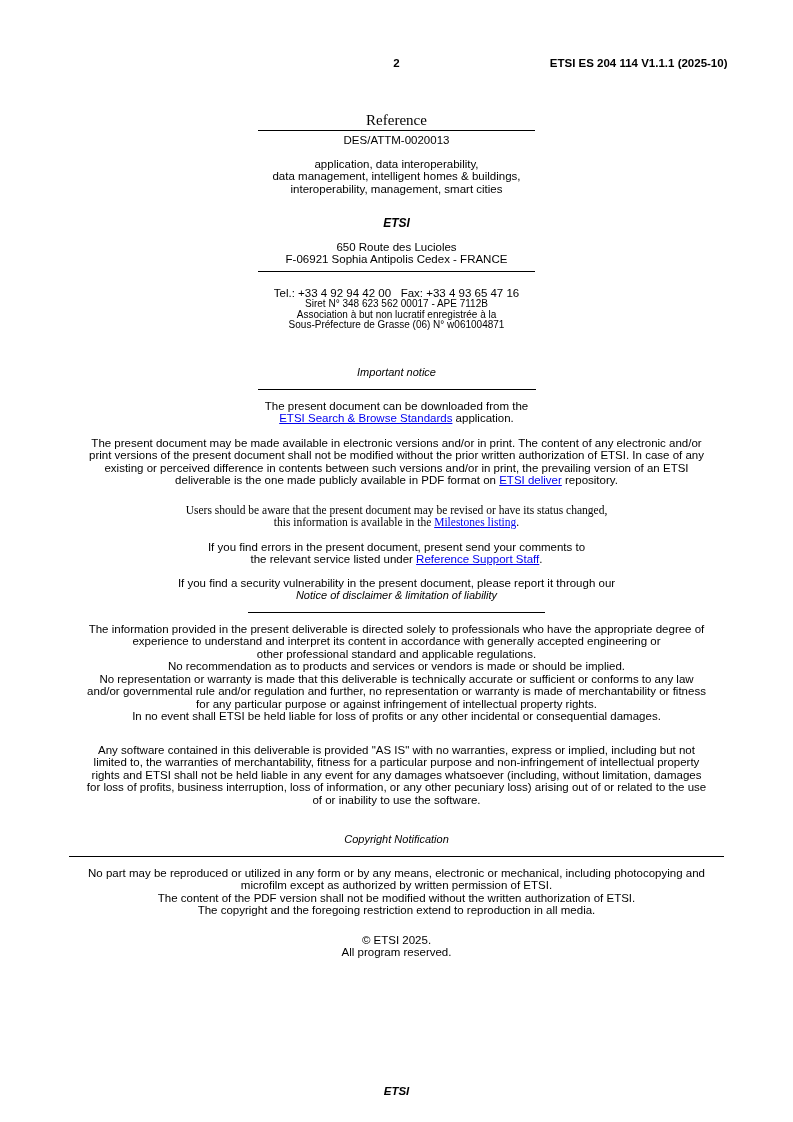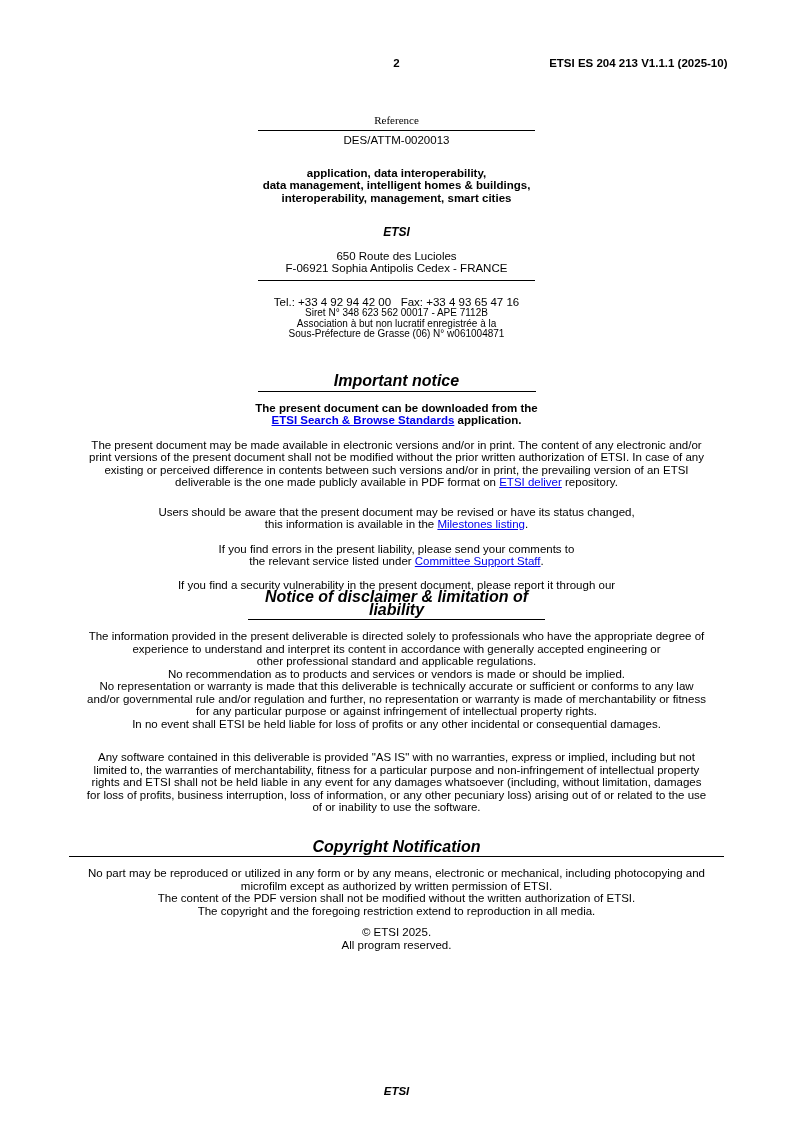--- a/index.html
+++ b/index.html
@@ -24,66 +24,66 @@
   .page-header { position: relative; width: 662px; margin: 0 auto; font-weight: bold; }
   .page-num { text-align: center; }
   .doc-id { position: absolute; right: 0; top: 0; }
 
   
   .rule-box {
     width: 277px; margin: 0 auto;
     border-bottom: 1px solid #000;
     padding-bottom: 4px;
   }
-  .serif-label { font-family: "Liberation Serif", serif; font-size: 11px; }
+  .serif-label { font-family: "Liberation Serif", serif; font-size: 15px; }
   .ref-box { margin-top: 44px; }
   .ref-value { margin-top: 3px; }
   .kw-box { margin-top: 12px; }
-  .kw-list { margin-top: 20px; font-weight: bold; }
+  .kw-list { margin-top: 11px; }
 
   .etsi-heading { margin-top: 22px; font-weight: bold; font-style: italic; font-size: 12px; }
   .addr-box { margin-top: 11px; padding-bottom: 5px; }
   .tel-line { margin-top: 15px; text-align: center; }
   .small-print { font-size: 10px; line-height: 10.7px; }
 
   
   .notice-heading {
     margin: 0 auto;
-    font-weight: bold; font-style: italic; font-size: 16px;
+    font-weight: normal; font-style: italic; font-size: 11px;
     border-bottom: 1px solid #000;
-    padding-bottom: 3px;
+    padding-bottom: 10px;
   }
   .h-important { margin-top: 35px; width: 278px; }
   .h-disclaimer { width: 297px; }
   .h-copyright { margin-top: 27px; width: 655px; }
 
   .para { margin-top: 12px; }
-  .p1 { margin-top: 10px; font-weight: bold; }
-  .p3 { margin-top: 17px; }
+  .p1 { margin-top: 10px; }
+  .p3 { margin-top: 17px; font-family: Liberation Serif, serif; }
   .p5 { margin-top: 11px; text-align: center; }
   .pb1 { margin-top: 10px; }
   .pb2 { margin-top: 21px; }
   .pcopy { margin-top: 10px; }
-  .pnotice { margin-top: 9px; }
+  .pnotice { margin-top: 17px; }
 
   a.link { color: var(--link-color, #0000EE); text-decoration: underline; cursor: pointer; }
 
   .page-footer {
     position: absolute; bottom: 25px; left: 0; right: 0;
     text-align: center; font-weight: bold; font-style: italic;
   }
 </style>
 </head>
 <body>
 
 <div class="page">
 
   <div class="page-header">
     <div class="page-num">2</div>
-    <div class="doc-id">ETSI ES 204 213 V1.1.1 (2025-10)</div>
+    <div class="doc-id">ETSI ES 204 114 V1.1.1 (2025-10)</div>
   </div>
 
   <div class="content">
 
     <div class="rule-box ref-box">
       <div class="serif-label">Reference</div>
     </div>
     <div class="ref-value">DES/ATTM-0020013</div>
 
     <div class="kw-list lines">application, data interoperability,
@@ -120,23 +120,23 @@
     </div>
 
     <div class="para p3">
       <div>Users should be aware that the present document may be revised or have its status changed,</div>
       <div>
         <span>this information is available in the </span><a class="link">Milestones listing</a><span>.</span>
       </div>
     </div>
 
     <div class="para">
-      <div>If you find errors in the present liability, please send your comments to</div>
+      <div>If you find errors in the present document, present send your comments to</div>
       <div>
-        <span>the relevant service listed under </span><a class="link">Committee Support Staff</a><span>.</span>
+        <span>the relevant service listed under </span><a class="link">Reference Support Staff</a><span>.</span>
       </div>
     </div>
 
     <div class="para p5">
       <div>If you find a security vulnerability in the present document, please report it through our</div>
     </div>
 
     <div class="notice-heading h-disclaimer">Notice of disclaimer &amp; limitation of liability</div>
 
     <div class="para pb1 lines">The information provided in the present deliverable is directed solely to professionals who have the appropriate degree of

